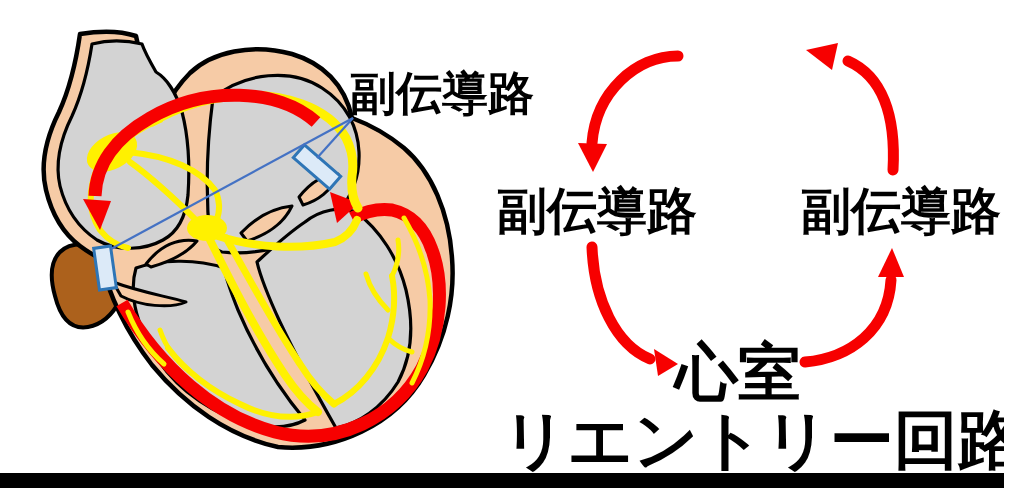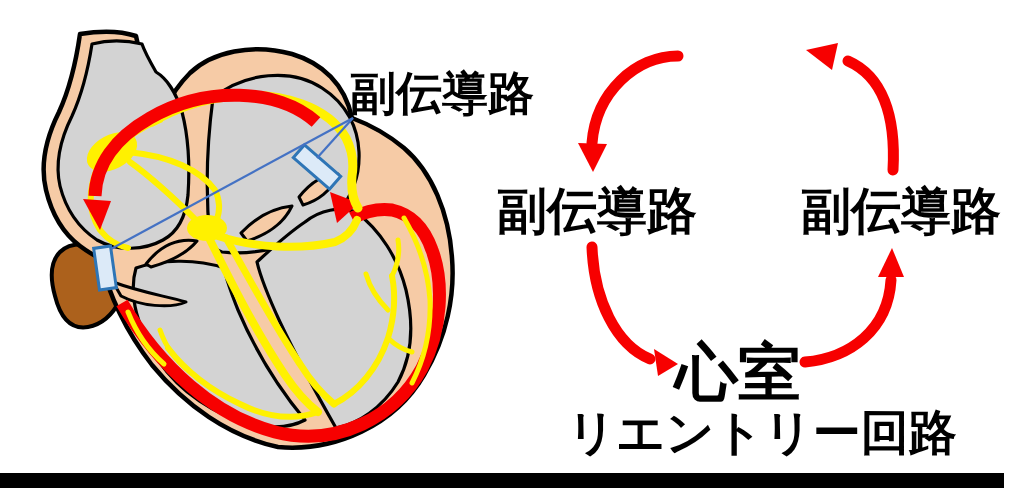--- a/index.html
+++ b/index.html
@@ -10,21 +10,21 @@
   }
   .label{
     position:absolute;color:var(--text-black,#000);font-weight:700;
     white-space:nowrap;line-height:1;letter-spacing:0px;
   }
   .callout-label{left:350px;top:70px;font-size:46px;}
   .node-top{left:742px;top:32px;font-size:50px;transform:translateX(-50%);}
   .node-left{left:597px;top:186px;font-size:50px;transform:translateX(-50%);}
   .node-right{left:901px;top:186px;font-size:50px;transform:translateX(-50%);}
   .node-bottom{left:738px;top:341px;font-size:63px;transform:translateX(-50%);}
-  .caption{left:762px;top:408px;font-size:48px;transform:translateX(-50%);}
+  .caption{left:762px;top:408px;font-size:64px;transform:translateX(-50%);}
   .bottom-bar{
     position:absolute;left:0;top:473px;width:1024px;height:15px;
     background:var(--bottom-bar-black,#000);
   }
   svg{position:absolute;left:0;top:0;}
   .wall{fill:var(--heart-wall-peach,#F6CBA6);stroke:var(--outline-black,#000);stroke-width:4.5;stroke-linejoin:round;}
   .chamber{fill:var(--chamber-gray,#D3D3D3);stroke:var(--outline-black,#000);stroke-width:3.2;stroke-linejoin:round;}
   .appendage{fill:var(--appendage-brown,#AC611C);stroke:var(--outline-black,#000);stroke-width:4;stroke-linejoin:round;}
   .flap{fill:var(--heart-wall-peach,#F6CBA6);stroke:var(--outline-black,#000);stroke-width:3;stroke-linejoin:round;}
   .ystroke{fill:none;stroke:var(--conduction-yellow,#FFF100);stroke-linecap:round;}

